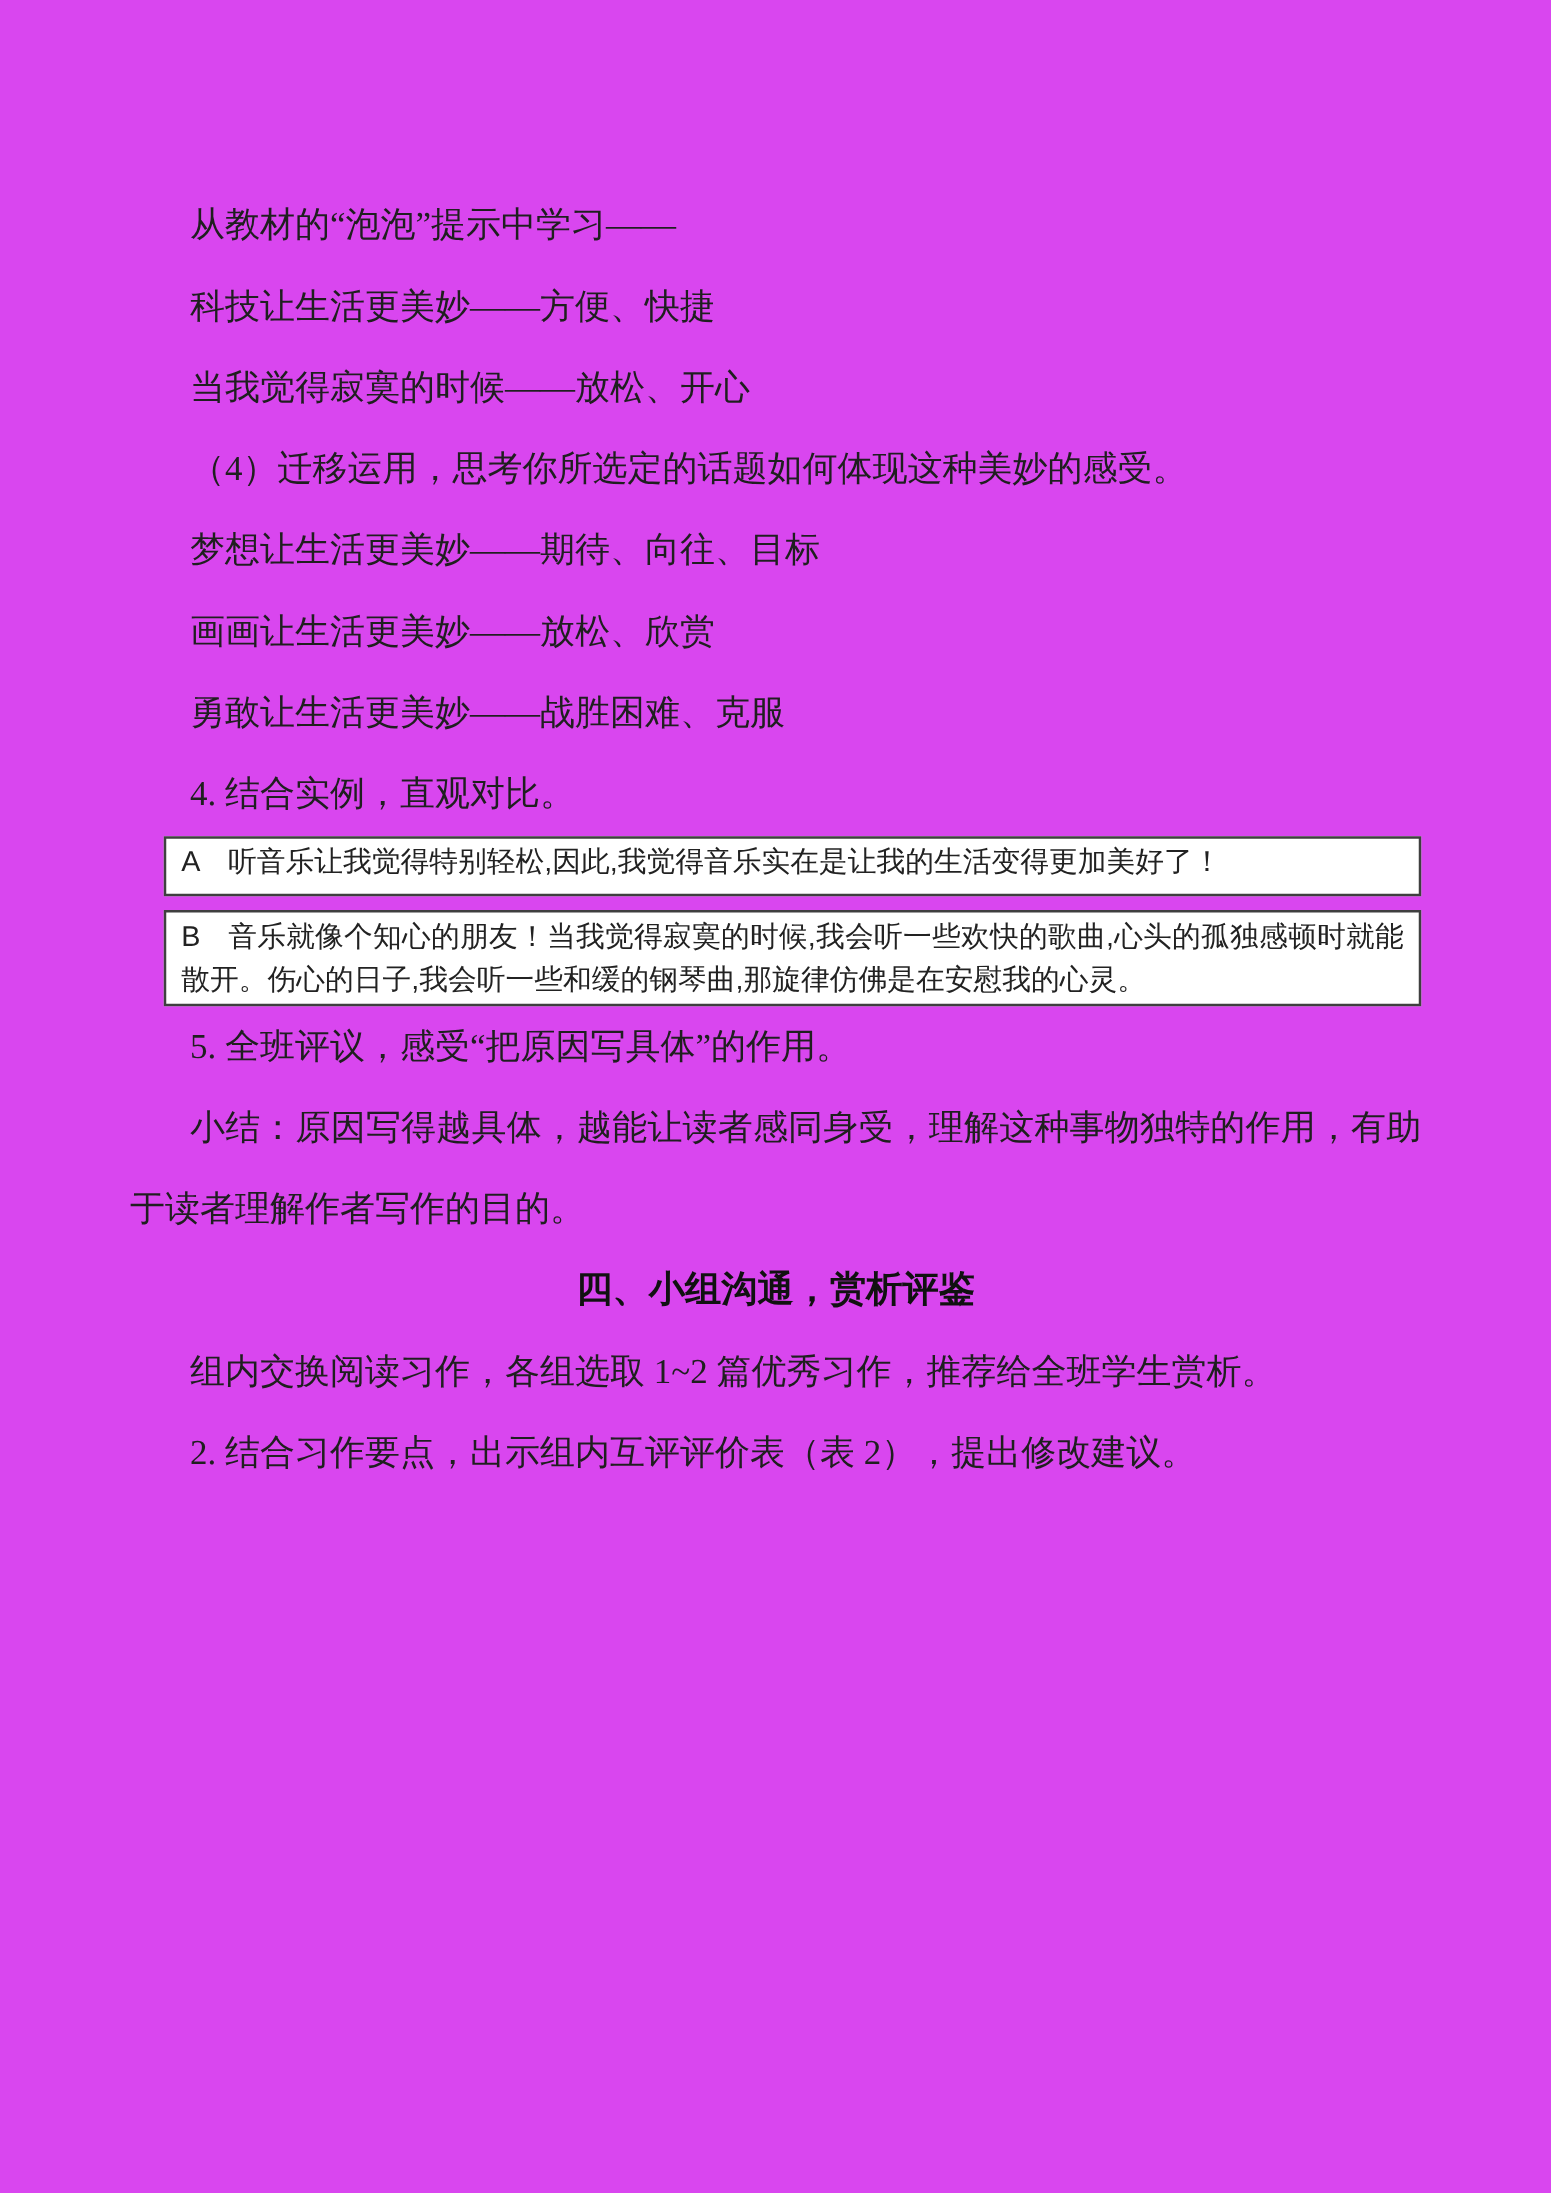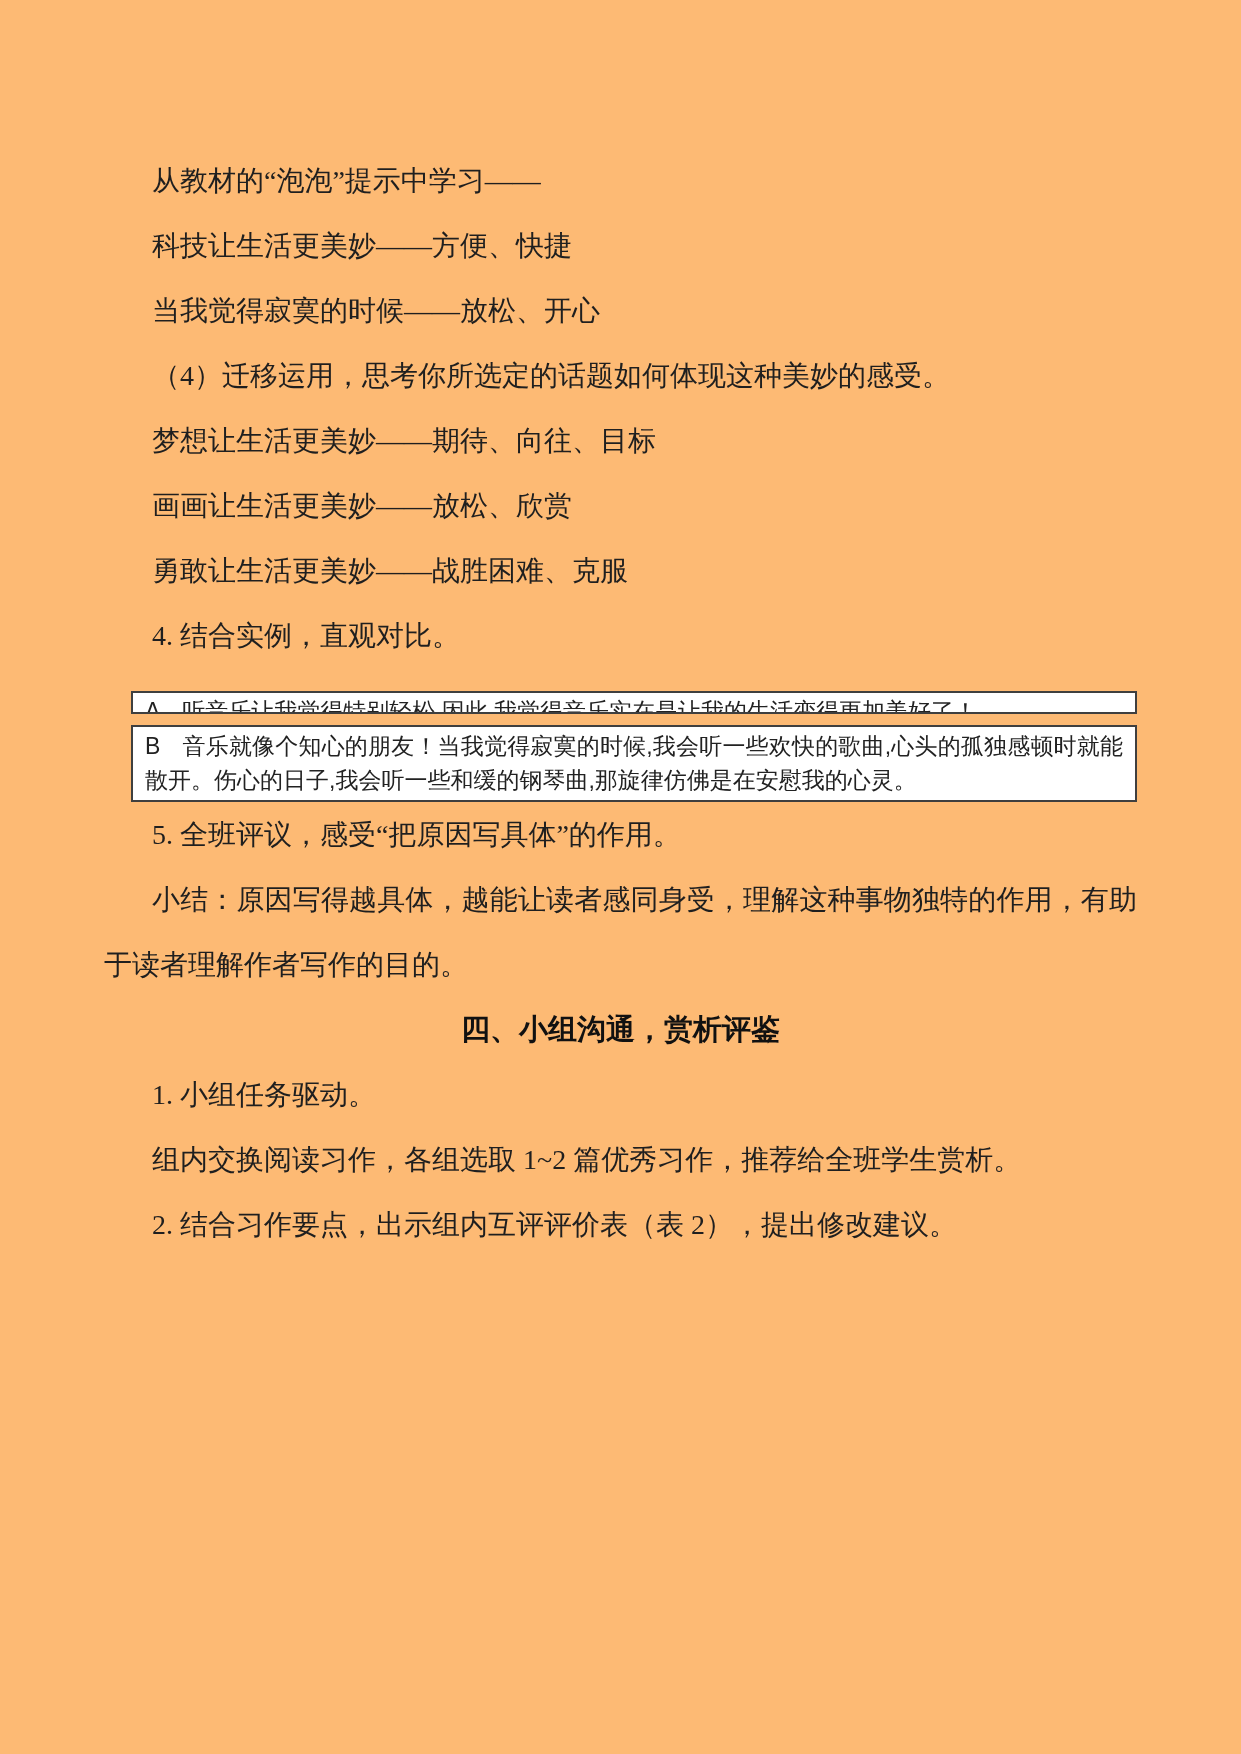--- a/index.html
+++ b/index.html
@@ -5,21 +5,21 @@
   html, body {
     margin: 0;
     padding: 0;
     background: #ffffff;
   }
   .page {
     position: relative;
     width: 1241px;
     height: 1754px;
     margin: 0 auto;
-    background: #fdba74;
+    background: #d946ef;
     box-sizing: border-box;
     padding: 148px 104px 0 104px;
     overflow: hidden;
   }
   .para {
     margin: 0;
     font-family: "Liberation Serif", "DejaVu Serif", serif;
     font-size: 28px;
     line-height: 65px;
     color: #1f1f1f;
@@ -40,22 +40,22 @@
   .xbox {
     box-sizing: border-box;
     margin-left: 27px;
     border: 2px solid #3f3f3f;
     background: #ffffff;
     font-family: "Liberation Sans", "DejaVu Sans", sans-serif;
     font-size: 23px;
     color: #222222;
   }
   .xbox-a {
-    margin-top: 23px;
-    height: 23px;
+    margin-top: 1px;
+    height: 48px;
     line-height: 37px;
     padding: 0 12px;
     white-space: nowrap;
     overflow: hidden;
   }
   .xbox-b {
     margin-top: 11px;
     line-height: 34px;
     padding: 2px 12px 3px 12px;
     text-align: justify;
@@ -84,17 +84,16 @@
 
   <div class="xbox xbox-b">
     <span class="xlabel">B</span><span>音乐就像个知心的朋友！当我觉得寂寞的时候,我会听一些欢快的歌曲,心头的孤独感顿时就能散开。伤心的日子,我会听一些和缓的钢琴曲,那旋律仿佛是在安慰我的心灵。</span>
   </div>
 
   <p class="para ind">5. 全班评议，感受“把原因写具体”的作用。</p>
   <p class="para ind">小结：原因写得越具体，越能让读者感同身受，理解这种事物独特的作用，有助于读者理解作者写作的目的。</p>
 
   <h2 class="heading">四、小组沟通，赏析评鉴</h2>
 
-  <p class="para ind">1. 小组任务驱动。</p>
   <p class="para ind">组内交换阅读习作，各组选取 1~2 篇优秀习作，推荐给全班学生赏析。</p>
   <p class="para ind">2. 结合习作要点，出示组内互评评价表（表 2），提出修改建议。</p>
 
 </div>
 
 </body></html>

